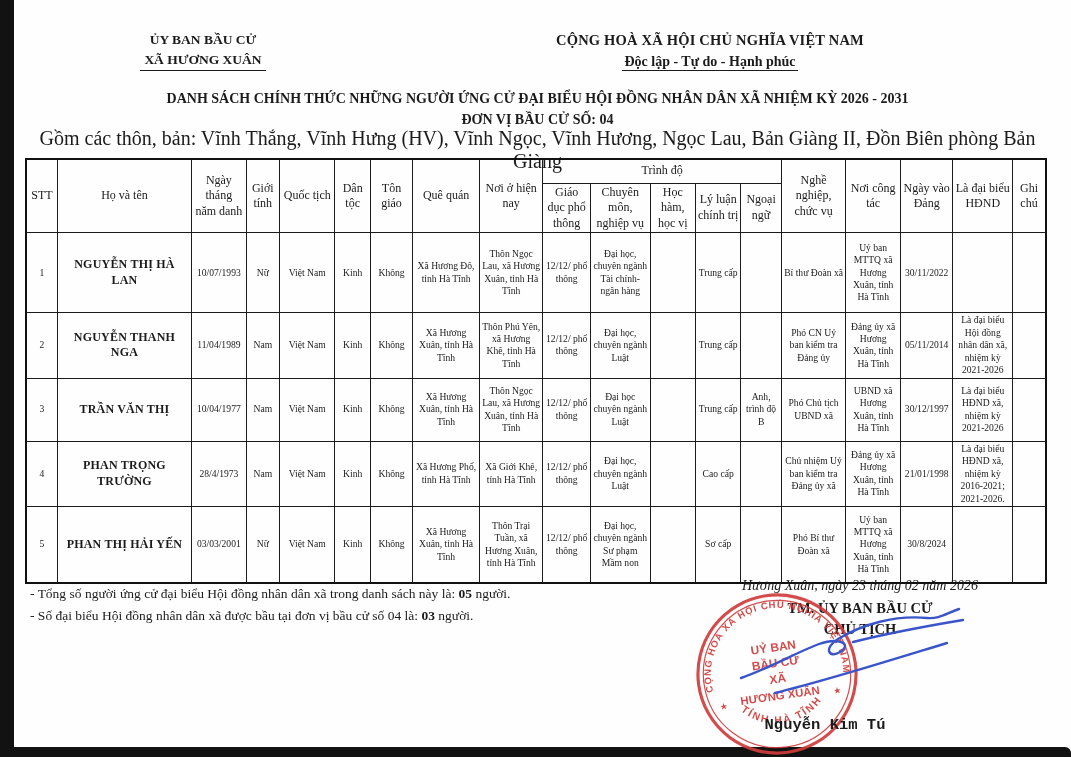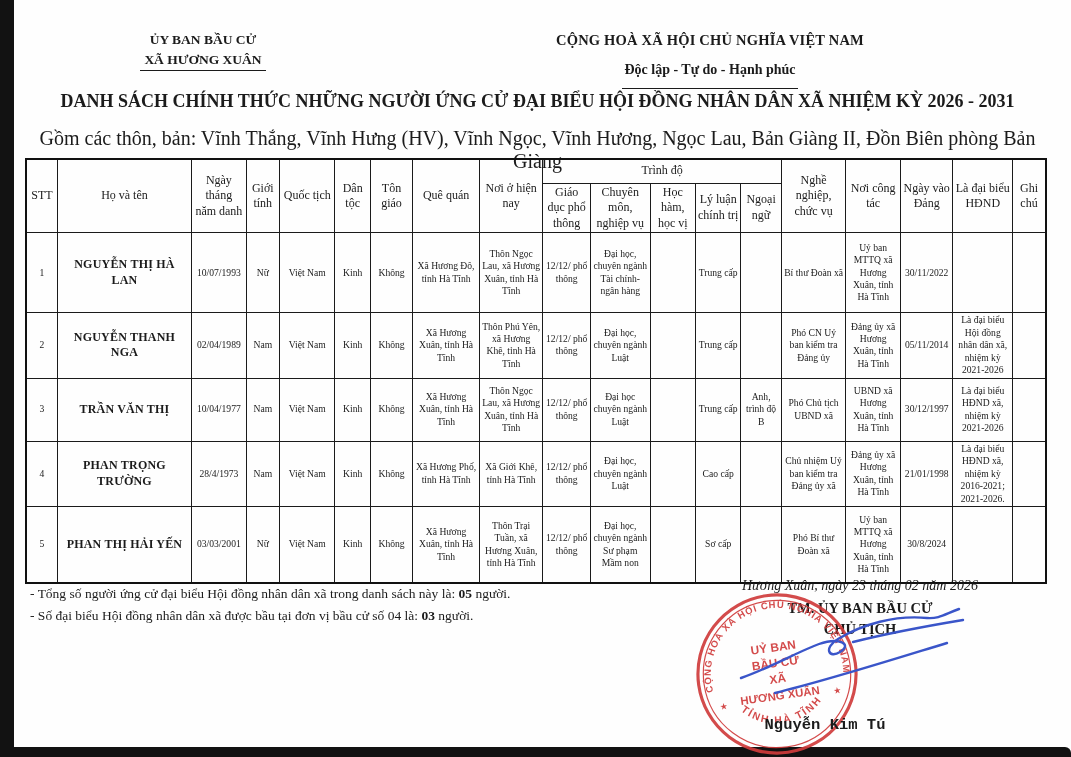--- a/index.html
+++ b/index.html
@@ -14,22 +14,22 @@
   }
   .scan-edge-left   { position:absolute; left:0; top:0; width:14px; height:757px; background:#121212; }
   .scan-edge-bottom { position:absolute; left:0; bottom:0; width:1071px; height:10px; background:#121212; border-top-right-radius:6px; }
   .corner-round     { position:absolute; right:0; top:0; width:18px; height:18px; background:#fefefe; border-top-right-radius:14px; }
 
   
   .org-block { position:absolute; left:88px; top:30px; width:230px; text-align:center; font-weight:bold; font-size:13.5px; line-height:1.45; }
   .org-name  { display:inline-block; border-bottom:1.5px solid #1b1b1b; padding:0 4px 1px; }
   .nat-block { position:absolute; left:430px; top:32px; width:560px; text-align:center; font-weight:bold; }
   .nat-line1 { font-size:14.5px; letter-spacing:.2px; }
-  .nat-line2 { display:inline-block; font-size:14px; margin-top:13px; border-bottom:1.7px solid #1b1b1b; padding:0 2px 10px; }
-  .doc-title { position:absolute; left:20px; top:88px; width:1035px; text-align:center; font-weight:bold; font-size:18px; line-height:1.5; }
+  .nat-line2 { display:inline-block; font-size:14px; margin-top:5px; border-bottom:1.7px solid #1b1b1b; padding:0 2px 0; }
+  .doc-title { position:absolute; left:20px; top:88px; width:1035px; text-align:center; font-weight:bold; font-size:14px; line-height:1.5; }
   .doc-subtitle { position:absolute; left:20px; top:127px; width:1035px; text-align:center; font-size:20px; }
 
   
   table.main {
     position:absolute; left:25px; top:158px;
     border-collapse:collapse; table-layout:fixed;
     width:1022px;
     font-size:9.6px; line-height:1.3;
   }
   table.main th, table.main td {
@@ -71,20 +71,21 @@
   <div class="org-block">
     <div>ỦY BAN BẦU CỬ</div>
     <span class="org-name">XÃ HƯƠNG XUÂN</span>
   </div>
   <div class="nat-block">
     <div class="nat-line1">CỘNG HOÀ XÃ HỘI CHỦ NGHĨA VIỆT NAM</div>
     <span class="nat-line2">Độc lập - Tự do - Hạnh phúc</span>
   </div>
   <div class="doc-title">
     <div>DANH SÁCH CHÍNH THỨC NHỮNG NGƯỜI ỨNG CỬ ĐẠI BIỂU HỘI ĐỒNG NHÂN DÂN XÃ NHIỆM KỲ 2026 - 2031</div>
+    <div>ĐƠN VỊ BẦU CỬ SỐ: 04</div>
   </div>
   <div class="doc-subtitle">Gồm các thôn, bản: Vĩnh Thắng, Vĩnh Hưng (HV), Vĩnh Ngọc, Vĩnh Hương, Ngọc Lau, Bản Giàng II, Đồn Biên phòng Bản Giàng</div>
 
   <table class="main">
     <colgroup>
       <col style="width:31px">
         <col style="width:133px">
         <col style="width:54px">
         <col style="width:33px">
       <col style="width:55px">
@@ -147,21 +148,21 @@
           <td></td>
           <td>Bí thư Đoàn xã</td>
           <td>Uỷ ban MTTQ xã Hương Xuân, tỉnh Hà Tĩnh</td>
           <td>30/11/2022</td>
           <td></td>
           <td></td>
         </tr>
         <tr>
           <td>2</td>
           <td class="name-cell">NGUYỄN THANH NGA</td>
-          <td>02/04/1989</td>
+          <td>11/04/1989</td>
           <td>Nam</td>
           <td>Việt Nam</td>
           <td>Kinh</td>
           <td>Không</td>
           <td>Xã Hương Xuân, tỉnh Hà Tĩnh</td>
           <td>Thôn Phú Yên, xã Hương Khê, tỉnh Hà Tĩnh</td>
           <td>12/12/ phổ thông</td>
           <td>Đại học, chuyên ngành Luật</td>
           <td></td>
           <td>Trung cấp</td>

